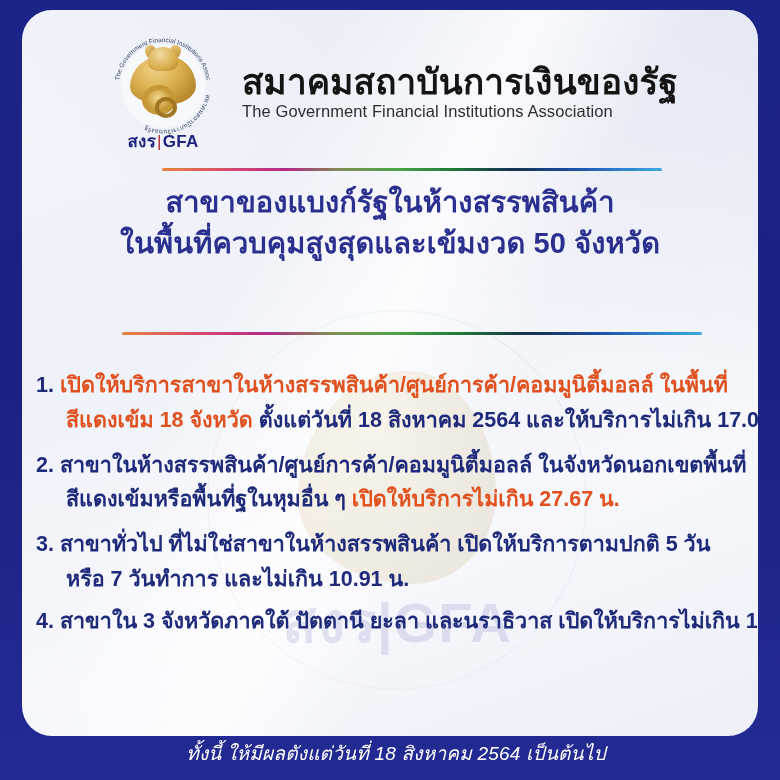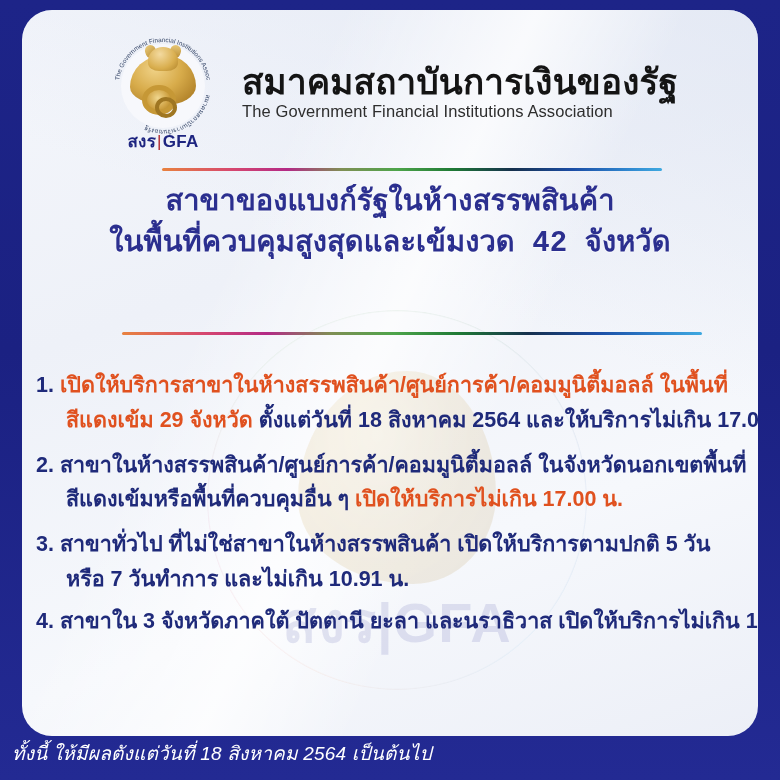--- a/index.html
+++ b/index.html
@@ -207,21 +207,21 @@
     left: 0; right: 0;
     top: 172px;
     text-align:center;
     color: #2b2f8f;
     font-weight: 700;
     font-size: 29px;
     line-height: 1.42;
     letter-spacing: .1px;
     text-shadow: 0 1px 0 rgba(255,255,255,.6);
   }
-  #title-block .tline { display:block; white-space:nowrap;font-family:Liberation Mono, monospace; }
+  #title-block .tline { display:block; white-space:nowrap; }
 
   
   #body-list {
     position:absolute;
     left: 14px;
     right: 14px;
     top: 358px;
     color:#1f2a7a;
     font-size: 21.5px;
     font-weight: 700;
@@ -236,21 +236,21 @@
 
   #item-1 { margin-bottom: 10px; }
   #item-2 { margin-bottom: 10px; }
   #item-3 { }
 
   
   #footer {
     position:absolute;
     left:12px; right:0;
     bottom: 12px;
-    text-align:left;
+    text-align:center;
     color:#ffffff;
     font-size: 19px;
     font-style: italic;
     font-weight: 400;
     letter-spacing:.2px;
   }
 </style>
 </head>
 <body>
 
@@ -299,46 +299,46 @@
         <div id="org-th">สมาคมสถาบันการเงินของรัฐ</div>
         <div id="org-en">The Government Financial Institutions Association</div>
       </div>
 
     </div>
 
     <div class="divider" id="divider-top"></div>
 
     <div id="title-block">
       <span class="tline">สาขาของแบงก์รัฐในห้างสรรพสินค้า</span>
-      <span class="tline">ในพื้นที่ควบคุมสูงสุดและเข้มงวด 42 จังหวัด</span>
+      <span class="tline">ในพื้นที่ควบคุมสูงสุดและเข้มงวด 50 จังหวัด</span>
     </div>
 
     <div class="divider" id="divider-mid"></div>
 
     <div id="body-list">
 
       <div class="item" id="item-1">
         <span class="row">
           <span class="num">1.</span>
           <span class="red">เปิดให้บริการสาขาในห้างสรรพสินค้า/ศูนย์การค้า/คอมมูนิตี้มอลล์ ในพื้นที่</span>
         </span>
         <span class="row indent">
-          <span class="red">สีแดงเข้ม 29 จังหวัด</span>
+          <span class="red">สีแดงเข้ม 18 จังหวัด</span>
           <span class="navy">ตั้งแต่วันที่ 18 สิงหาคม 2564 และให้บริการไม่เกิน 17.00 น.</span>
         </span>
       </div>
 
       <div class="item" id="item-2">
         <span class="row">
           <span class="num">2.</span>
           <span class="navy">สาขาในห้างสรรพสินค้า/ศูนย์การค้า/คอมมูนิตี้มอลล์ ในจังหวัดนอกเขตพื้นที่</span>
         </span>
         <span class="row indent">
-          <span class="navy">สีแดงเข้มหรือพื้นที่ควบคุมอื่น ๆ</span>
-          <span class="red">เปิดให้บริการไม่เกิน 17.00 น.</span>
+          <span class="navy">สีแดงเข้มหรือพื้นที่ฐในหุมอื่น ๆ</span>
+          <span class="red">เปิดให้บริการไม่เกิน 27.67 น.</span>
         </span>
       </div>
 
       <div class="item" id="item-3">
         <span class="row">
           <span class="num">3.</span>
           <span class="navy">สาขาทั่วไป ที่ไม่ใช่สาขาในห้างสรรพสินค้า เปิดให้บริการตามปกติ 5 วัน</span>
         </span>
         <span class="row indent">
           <span class="navy">หรือ 7 วันทำการ และไม่เกิน 10.91 น.</span>

